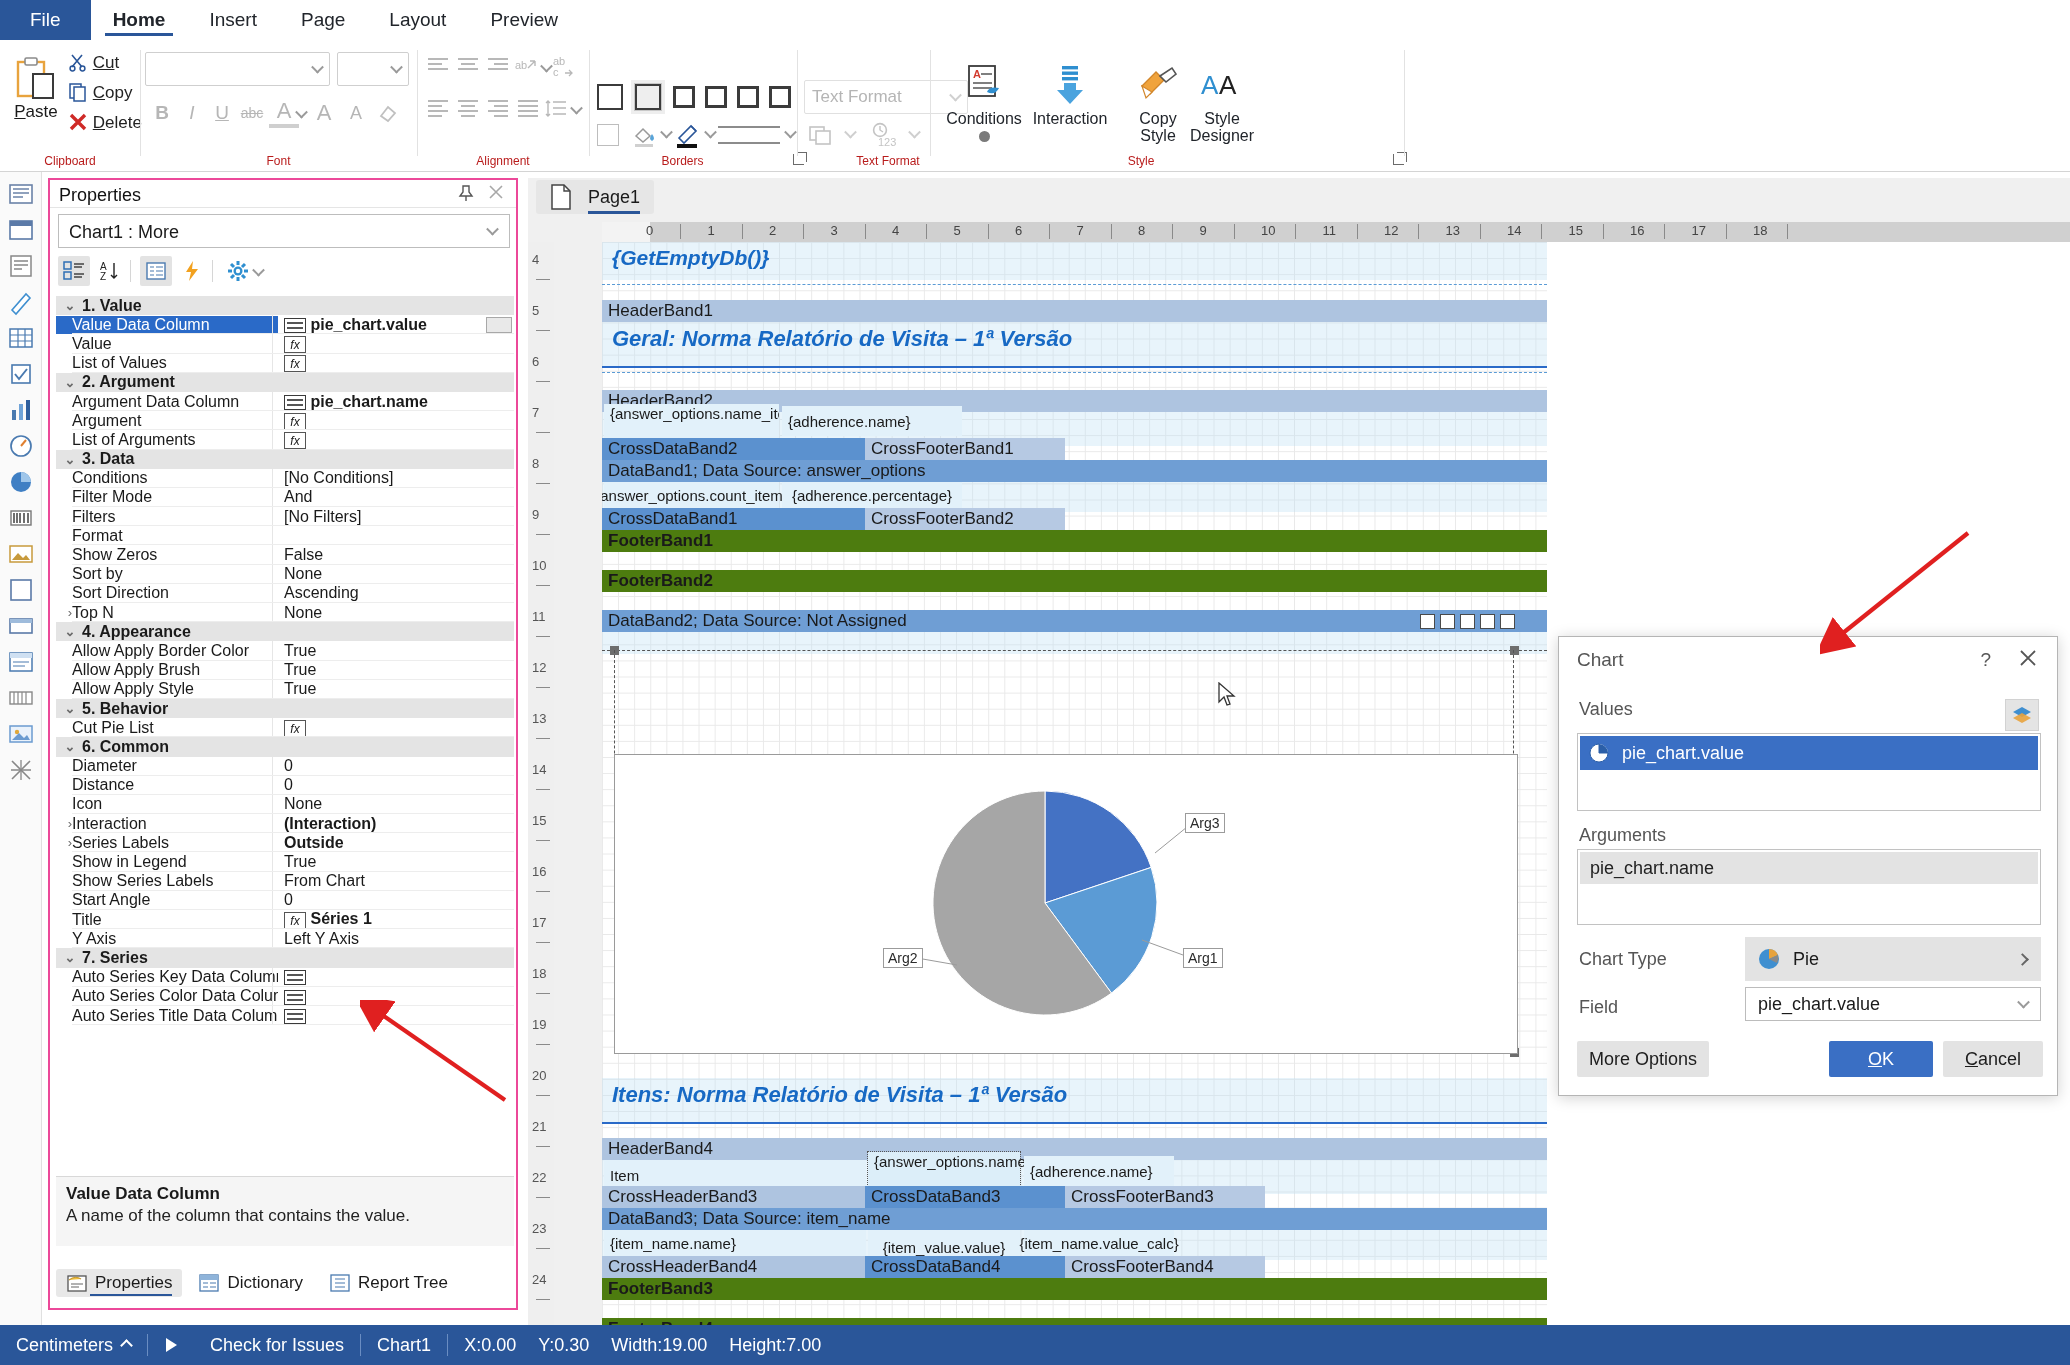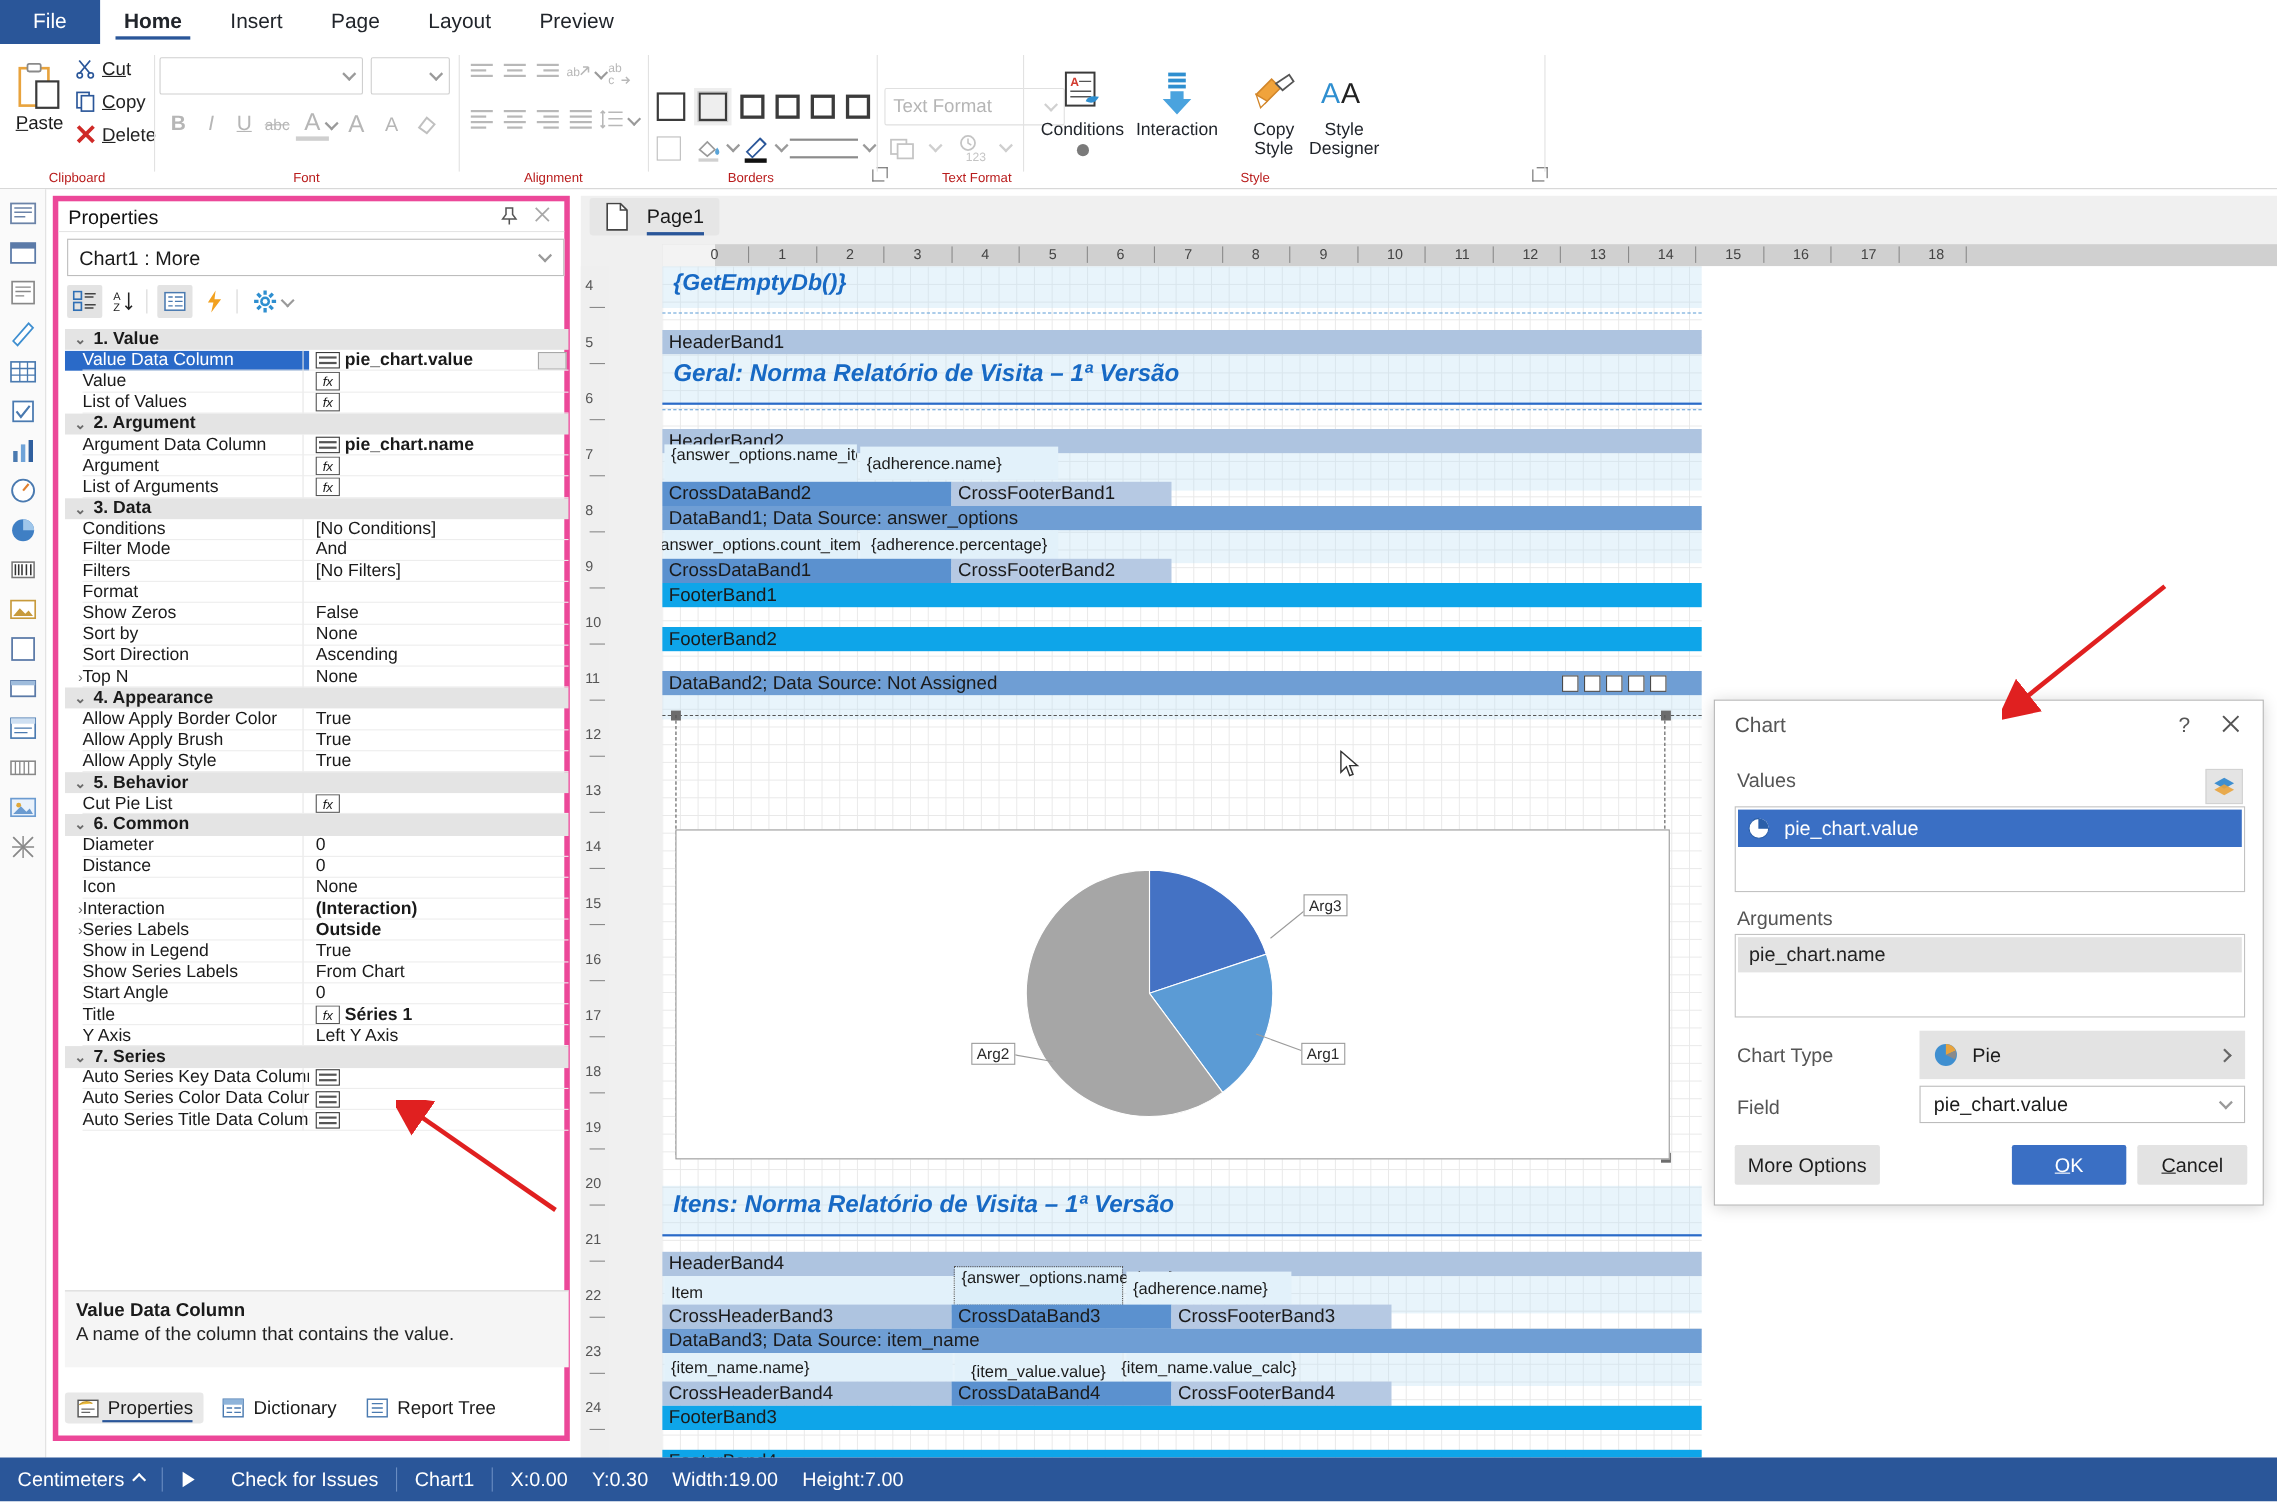--- a/index.html
+++ b/index.html
@@ -52,21 +52,21 @@
   .bigbtn .ic { height:48px; display:flex; align-items:center; justify-content:center; }
   .dlglauncher { position:absolute; width:14px; height:14px; }
   .dlglauncher:before { content:""; position:absolute; left:0; top:2px; width:10px; height:10px; border-left:1.5px solid #6b6b6b; border-bottom:1.5px solid #6b6b6b; }
   .dlglauncher:after { content:""; position:absolute; left:4px; top:0px; width:9px; height:9px; border-top:1.5px solid #6b6b6b; border-right:1.5px solid #6b6b6b; }
 
   
   #rail { position:absolute; left:0; top:172px; width:42px; bottom:40px; background:#fafafa; border-right:1px solid #e0e0e0; }
   .railicon { position:absolute; left:7px; width:28px; height:28px; }
 
   
-  #props { position:absolute; left:48px; top:178px; width:470px; height:1132px; background:#fff; border:5px solid #ec4899; }
+  #props { position:absolute; left:48px; top:178px; width:470px; height:1132px; background:#fff; border:2px solid #ec4899; }
   #propshdr { height:28px; position:relative; border-bottom:1px solid #e5e5e5; }
   #propshdr .t { position:absolute; left:9px; top:5px; font-size:18px; color:#111; }
   #objcombo { position:absolute; left:8px; top:34px; width:452px; height:34px; border:1px solid #bdbdbd; background:#fff; }
   #objcombo .cv { position:absolute; left:10px; top:7px; font-size:18px; }
   #ptoolbar { position:absolute; left:8px; top:76px; height:34px; }
   .ptb { position:absolute; width:32px; height:30px; display:flex; align-items:center; justify-content:center; }
   .ptb.on { background:#e3e3e3; border-radius:2px; }
 
   #plist { position:absolute; left:6px; top:116px; width:458px; height:880px; overflow:hidden; }
   .prow { height:19.2px; display:flex; align-items:center; position:relative; font-size:16px; }
@@ -109,21 +109,21 @@
   .vtick { position:absolute; left:8px; width:14px; height:1px; background:#8a8a8a; }
 
   #sheet { position:absolute; left:74px; top:64px; right:0; bottom:0; background:#fff; overflow:hidden; }
   #gridarea { position:absolute; left:0; top:0; width:945px; height:1180px;
      background-image:linear-gradient(to right,#e9e9e9 1px,transparent 1px),linear-gradient(to bottom,#e9e9e9 1px,transparent 1px);
      background-size:16.1px 16.1px; }
   .bandbg { position:absolute; left:0; width:945px; background:rgba(187,222,243,.34); }
   .bandlbl { position:absolute; left:0; width:945px; height:22px; font-size:17px; padding-left:6px; display:flex; align-items:center; color:#1a1a1a; }
   .bl-header { background:#aec4e0; }
   .bl-data { background:#6f9ed4; }
-  .bl-footer { background:#0ea5e9; }
+  .bl-footer { background:#4d7c0f;font-weight:bold; }
   .bl-crossdata { background:#5b91cf; width:263px; }
   .bl-crossfooter { background:#b6c9e3; left:263px; width:200px; }
   .bl-crossdata3 { background:#5b91cf; left:263px; width:200px; }
   .bl-crossheader3 { background:#aec4e0; width:263px; }
   .bl-crossfooter3 { background:#b6c9e3; left:463px; width:200px; }
   .txtobj { position:absolute; background:#e2f1fa; font-size:15px; display:flex; align-items:center; padding:0 6px; }
   .txtobj.sel { outline:1px dotted #555; }
   .ttl { position:absolute; font-style:italic; font-weight:bold; color:#1769c4; font-size:21px; }
   .dashline { position:absolute; left:0; width:945px; border-top:1px dashed #5b9bd5; }
 

